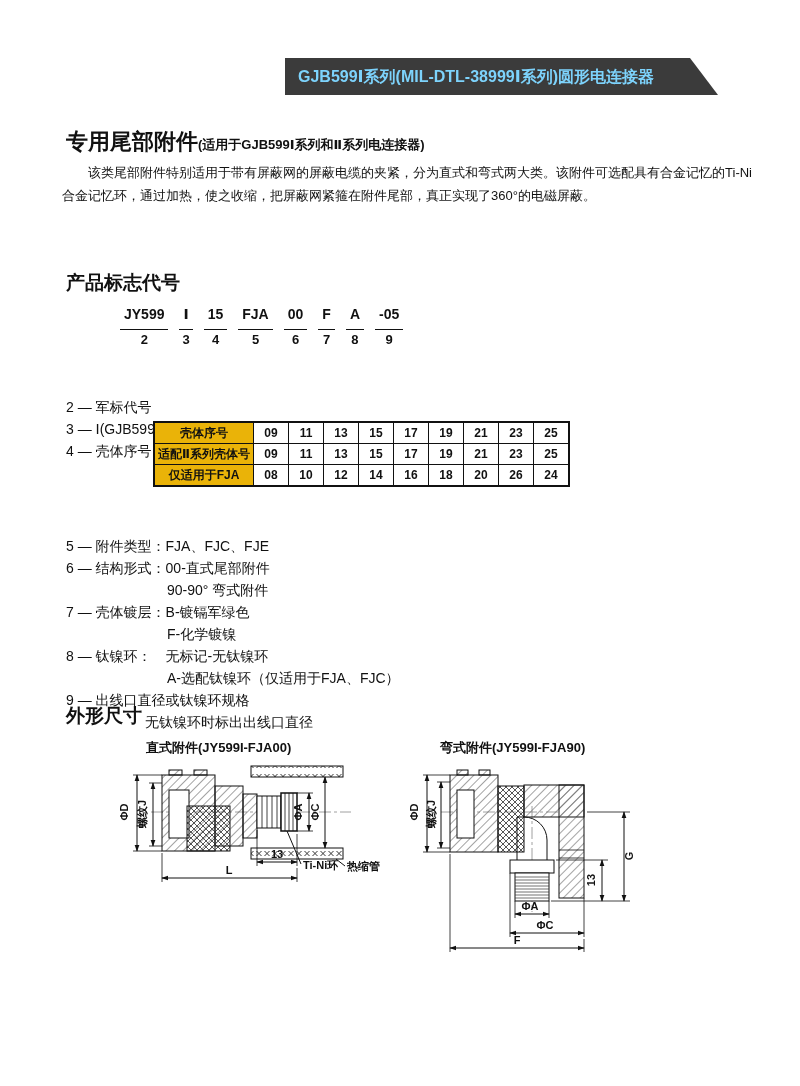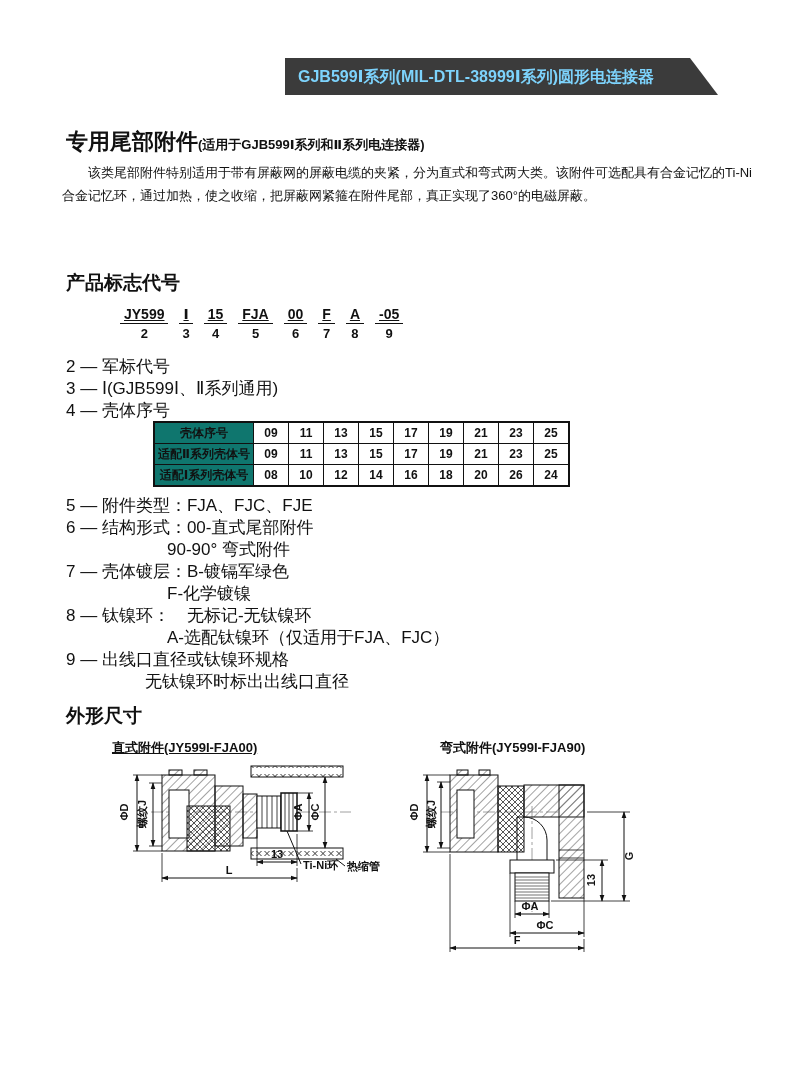--- a/index.html
+++ b/index.html
@@ -16,41 +16,41 @@
   
   .sec-title{position:absolute;left:66px;top:127px;font-size:22px;font-weight:bold;}
   .sec-title .note{font-size:13px;font-weight:bold;}
   .intro{position:absolute;left:62px;top:161px;width:690px;font-size:13px;line-height:23px;}
   .intro p{margin:0;text-indent:2em;text-align:justify;}
 
   
   .mark-heading{position:absolute;left:66px;top:270px;font-size:19px;font-weight:bold;}
   .code-row{position:absolute;left:120px;top:306px;display:flex;gap:11px;}
   .code-item{text-align:center;font-weight:bold;font-size:14px;}
-  .code-top{display:block;border-bottom:1.5px solid #111;padding:0 4px 1px;text-decoration:underline;}
+  .code-top{display:block;border-bottom:1.5px solid #111;padding:0 4px 7px;}
   .code-num{display:block;font-size:13px;padding-top:2px;}
 
-  .legend{font-size:17px;line-height:22px;}
+  .legend{font-size:14px;line-height:22px;margin-top:40px;}
   .legend-top{position:absolute;left:66px;top:356px;}
   .legend-bottom{position:absolute;left:66px;top:495px;}
   .legend div{white-space:nowrap;}
   .ind1{padding-left:101px;}
   .ind2{padding-left:79px;}
 
   
   .shell-table{position:absolute;left:153px;top:421px;border-collapse:collapse;
                border:2px solid #111;font-size:12px;}
   .shell-table td{border:1px solid #111;text-align:center;height:20px;font-weight:bold;padding:0;}
-  .shell-table td.lbl{background:#0f766e;width:98px;}
+  .shell-table td.lbl{background:#eab308;width:98px;}
   .shell-table td.val{width:34px;}
 
   
   .dims-heading{position:absolute;left:66px;top:703px;font-size:19px;font-weight:bold;}
   .draw-title{position:absolute;top:739px;font-size:13px;font-weight:bold;white-space:nowrap;}
-  #dtitle-straight{left:112px;text-decoration:underline;}
+  #dtitle-straight{left:146px;}
   #dtitle-angled{left:440px;}
   svg.draw{position:absolute;top:760px;}
   #svg-straight{left:95px;}
   #svg-angled{left:395px;}
   svg text{font-family:"Liberation Sans","DejaVu Sans",sans-serif;font-size:11px;
            font-weight:bold;fill:#111;}
   .dimline{stroke:#111;stroke-width:1;fill:none;}
   .ext{stroke:#111;stroke-width:0.8;fill:none;}
   .body-stroke{stroke:#111;stroke-width:1;}
   .cline{stroke:#888;stroke-width:0.8;stroke-dasharray:12 3 3 3;fill:none;}
@@ -135,21 +135,21 @@
         <td class="val">11</td>
         <td class="val">13</td>
         <td class="val">15</td>
         <td class="val">17</td>
         <td class="val">19</td>
         <td class="val">21</td>
         <td class="val">23</td>
         <td class="val">25</td>
       </tr>
       <tr>
-        <td class="lbl">适配Ⅰ系列壳体号</td>
+        <td class="lbl">仅适用于FJA</td>
         <td class="val">08</td>
         <td class="val">10</td>
         <td class="val">12</td>
         <td class="val">14</td>
         <td class="val">16</td>
         <td class="val">18</td>
         <td class="val">20</td>
         <td class="val">26</td>
         <td class="val">24</td>
       </tr>

